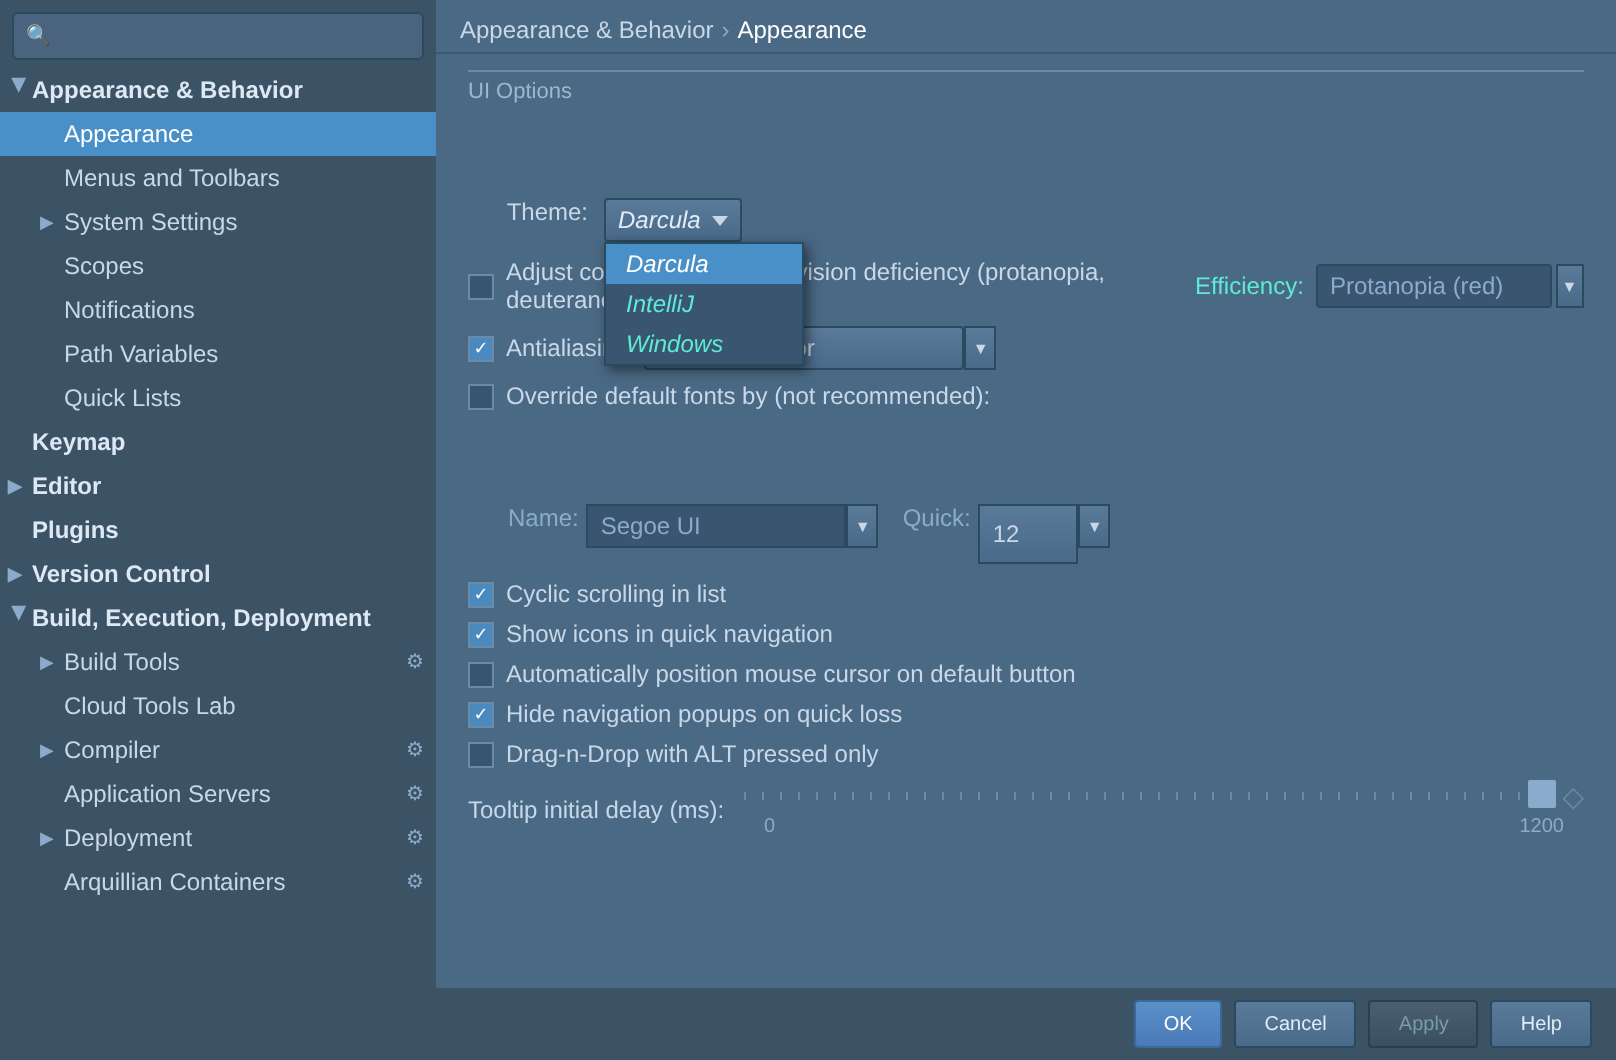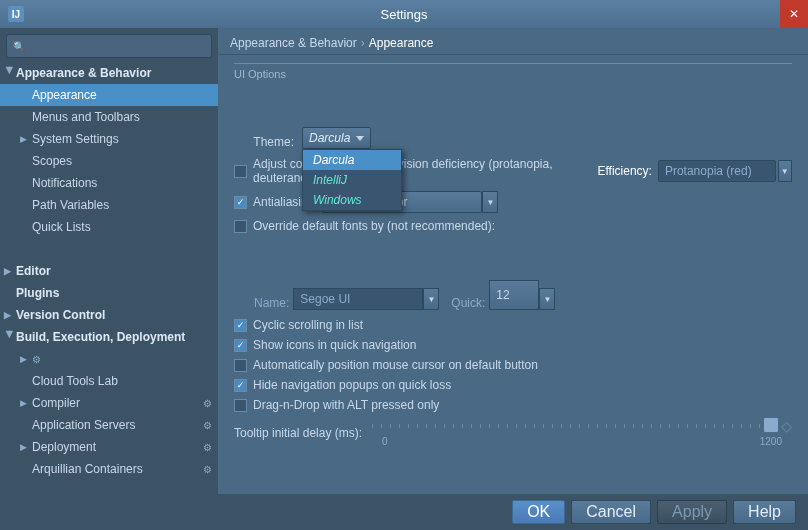--- a/index.html
+++ b/index.html
@@ -159,21 +159,21 @@
     }
     .section-label {
       font-size: 11px;
       color: #a0b8cc;
       margin-bottom: 8px;
       border-top: 1px solid #6a8aa8;
       padding-top: 4px;
     }
     .setting-row {
       display: flex;
-      align-items: flex-end;
+      align-items: flex-start;
       margin-bottom: 8px;
       min-height: 22px;
       margin-top: 47px;
     }
     .setting-row label {
       color: #c8d8e8;
       margin-right: 8px;
       white-space: nowrap;
     }
     .setting-row .label-w {
@@ -306,21 +306,21 @@
       align-items: center;
       justify-content: flex-end;
       padding: 0 12px;
       gap: 6px;
       flex-shrink: 0;
     }
     .btn {
       height: 24px;
       padding: 0 14px;
       border-radius: 2px;
-      font-size: 16px;
+      font-size: 10px;
       cursor: pointer;
       border: 1px solid #2a4a60;
       display: flex;
       align-items: center;
     }
     .btn-primary {
       background: linear-gradient(to bottom, #5a90c8, #4a7ab8);
       color: #fff;
       border-color: #3a6a98;
     }
@@ -366,27 +366,20 @@
       cursor: pointer;
       font-size: 8px;
       color: #c8d8e8;
     }
   </style>
 </head>
 <body>
 
 <div class="window">
 
-  <div class="title-bar">
-    <div class="title-bar-icon">
-      <span>IJ</span>
-    </div>
-    <span class="title-text">Settings</span>
-    <div class="close-btn">✕</div>
-  </div>
 
   <div class="content">
 
     <div class="sidebar">
       <div class="search-box">
         <span>🔍</span>
       </div>
       <div class="sidebar-tree">
 
         <div class="tree-item section-header">
@@ -417,20 +410,21 @@
           <span class="arrow">&nbsp;</span>
           <span class="item-label">Path Variables</span>
         </div>
         <div class="tree-item indent-1">
           <span class="arrow">&nbsp;</span>
           <span class="item-label">Quick Lists</span>
         </div>
 
         <div class="tree-item section-header">
           <span class="arrow">&nbsp;</span>
+          <span class="item-label">Keymap</span>
         </div>
 
         <div class="tree-item section-header">
           <span class="arrow">▶</span>
           <span class="item-label">Editor</span>
         </div>
 
         <div class="tree-item section-header">
           <span class="arrow">&nbsp;</span>
           <span class="item-label">Plugins</span>
@@ -440,20 +434,21 @@
           <span class="arrow">▶</span>
           <span class="item-label">Version Control</span>
         </div>
 
         <div class="tree-item section-header">
           <span class="arrow down">▶</span>
           <span class="item-label">Build, Execution, Deployment</span>
         </div>
         <div class="tree-item indent-1">
           <span class="arrow">▶</span>
+          <span class="item-label">Build Tools</span>
           <span class="icon-right">⚙</span>
         </div>
         <div class="tree-item indent-1">
           <span class="arrow">&nbsp;</span>
           <span class="item-label">Cloud Tools Lab</span>
         </div>
         <div class="tree-item indent-1">
           <span class="arrow">▶</span>
           <span class="item-label">Compiler</span>
           <span class="icon-right">⚙</span>
@@ -499,21 +494,21 @@
               <div class="dropdown-menu-item active">Darcula</div>
               <div class="dropdown-menu-item">IntelliJ</div>
               <div class="dropdown-menu-item">Windows</div>
             </div>
           </div>
         </div>
 
         <div class="checkbox-row">
           <div class="checkbox"></div>
           <span>Adjust colors for red-green vision deficiency (protanopia, deuteranopia)</span>
-          <span style="margin-left:8px; color:#ffffff;">Efficiency:</span>
+          <span style="margin-left:8px; color:#5eead4;">Efficiency:</span>
           <div class="select-disabled" style="margin-left:6px; width:130px;">
             <span>Protanopia (red)</span>
           </div>
           <div class="arrow-btn" style="margin-left:2px;">▼</div>
         </div>
 
         <div class="checkbox-row">
           <div class="checkbox checked"></div>
           <span>Antialiasing</span>
           <div class="select-dropdown" style="margin-left:8px; width:160px;">

